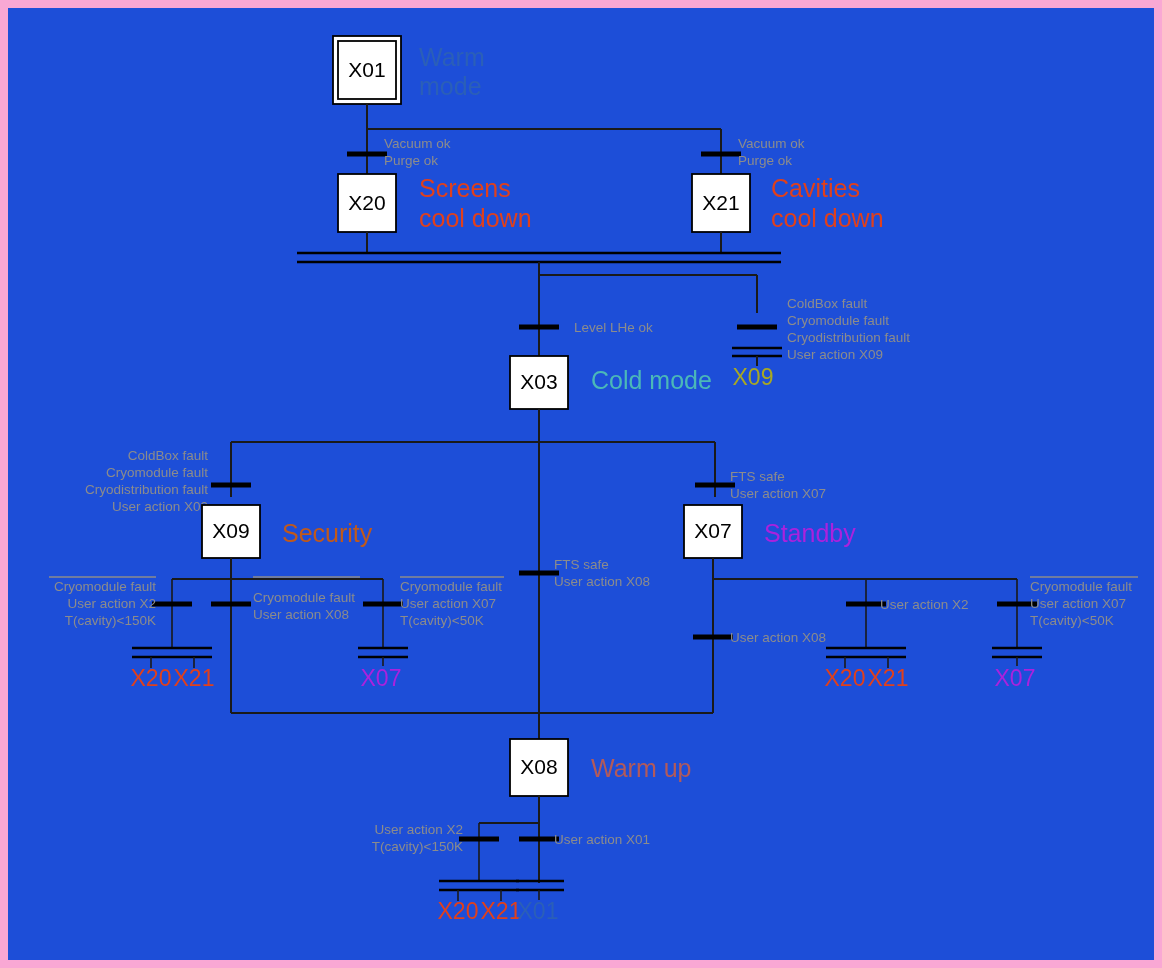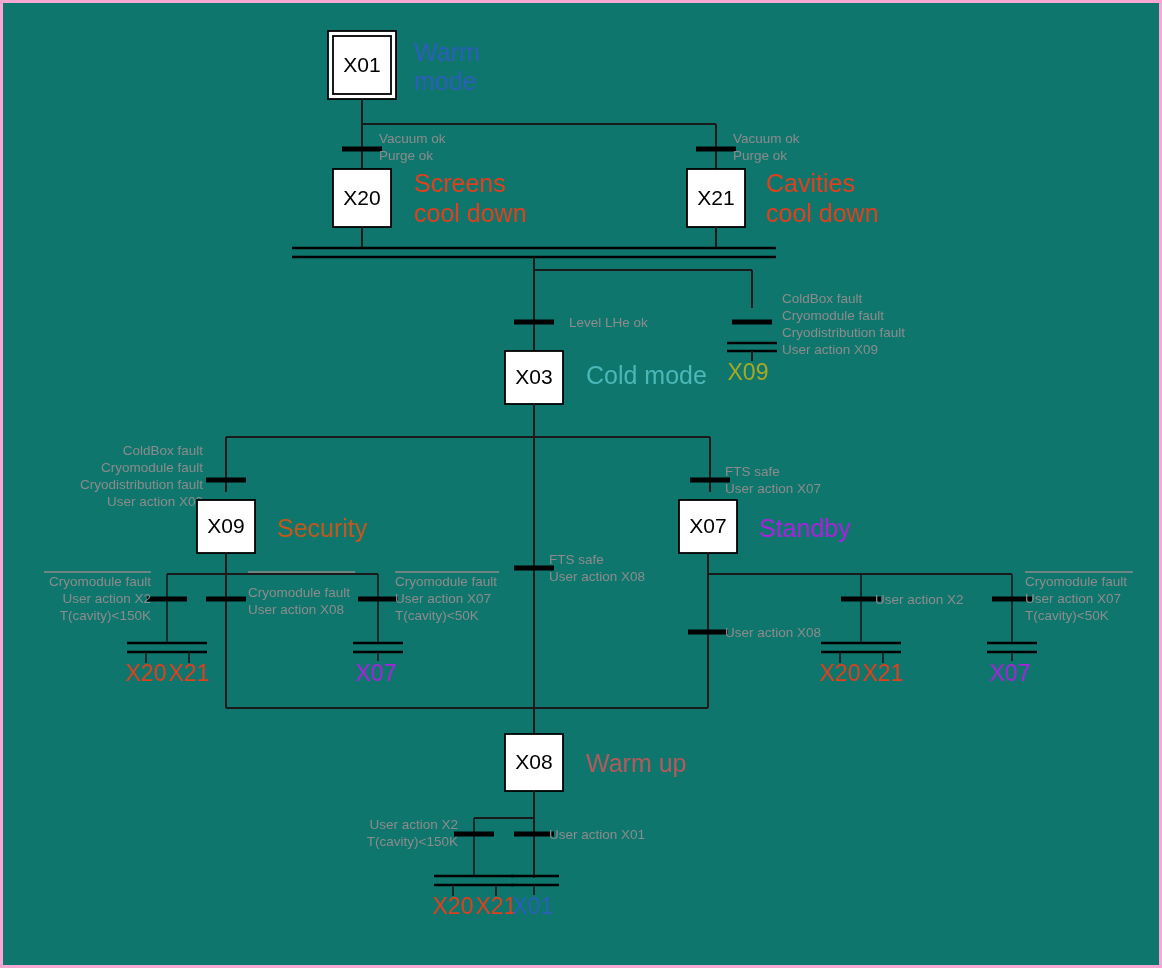--- a/index.html
+++ b/index.html
@@ -7,23 +7,23 @@
     padding: 0;
     background: #ffffff;
   }
   body {
     font-family: "Liberation Sans", sans-serif;
   }
   #canvas {
     position: relative;
     width: 1162px;
     height: 968px;
-    background: #0f766e;
+    background: #1d4ed8;
     box-sizing: border-box;
-    border: 3px solid #f9a8d4;
+    border: 8px solid #f9a8d4;
     overflow: hidden;
   }
   svg.sfc {
     position: absolute;
     left: 0;
     top: 0;
     width: 1162px;
     height: 968px;
     display: block;
   }

